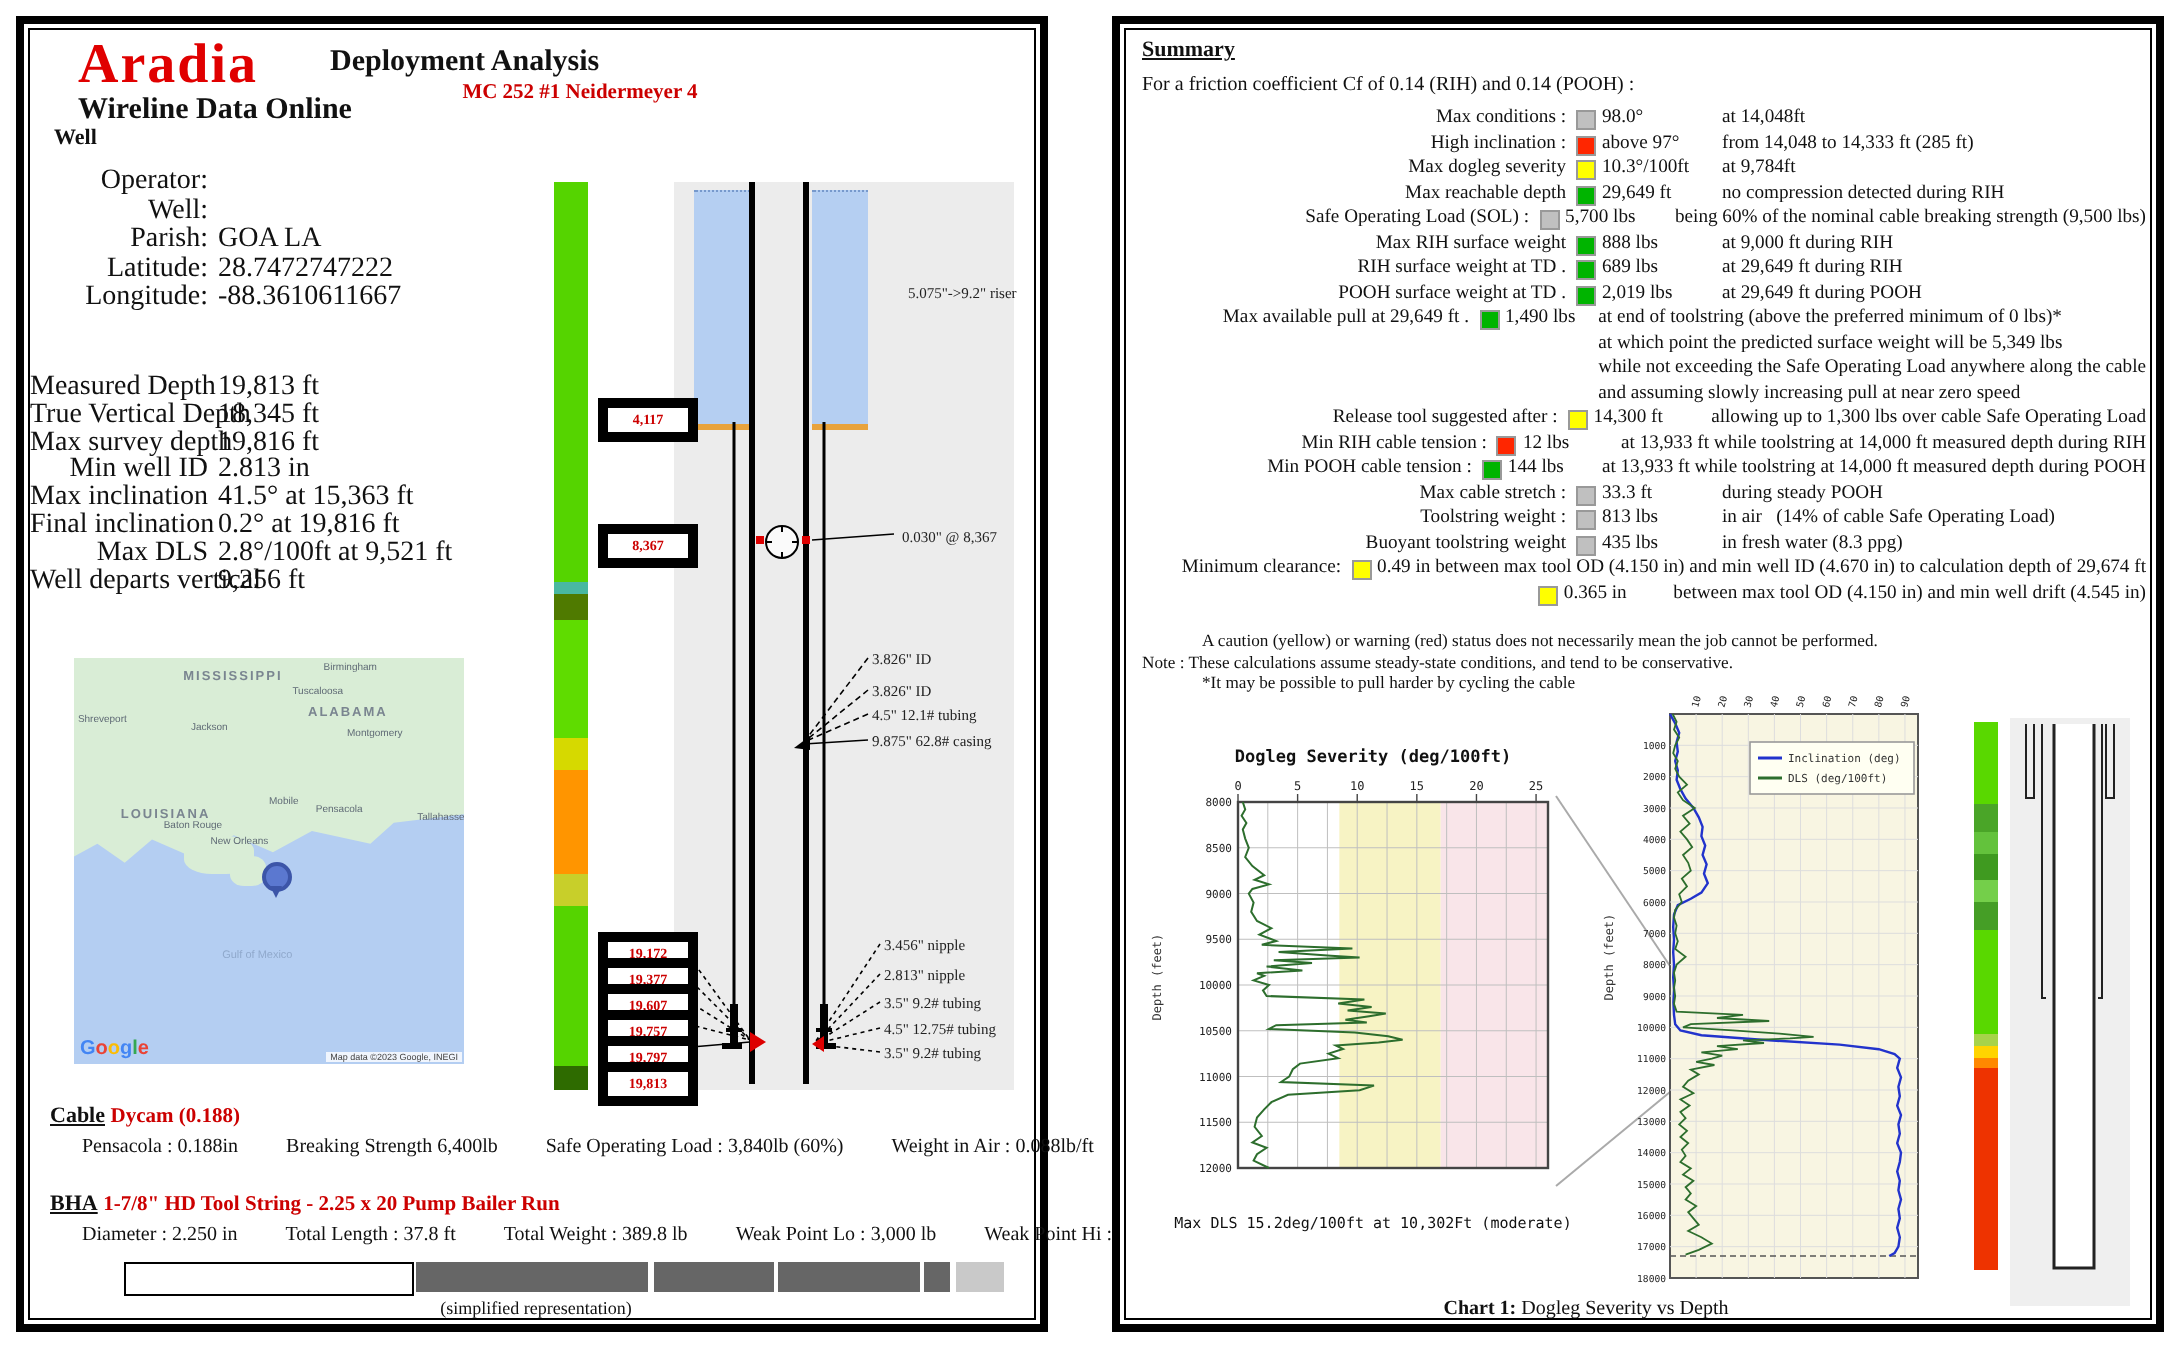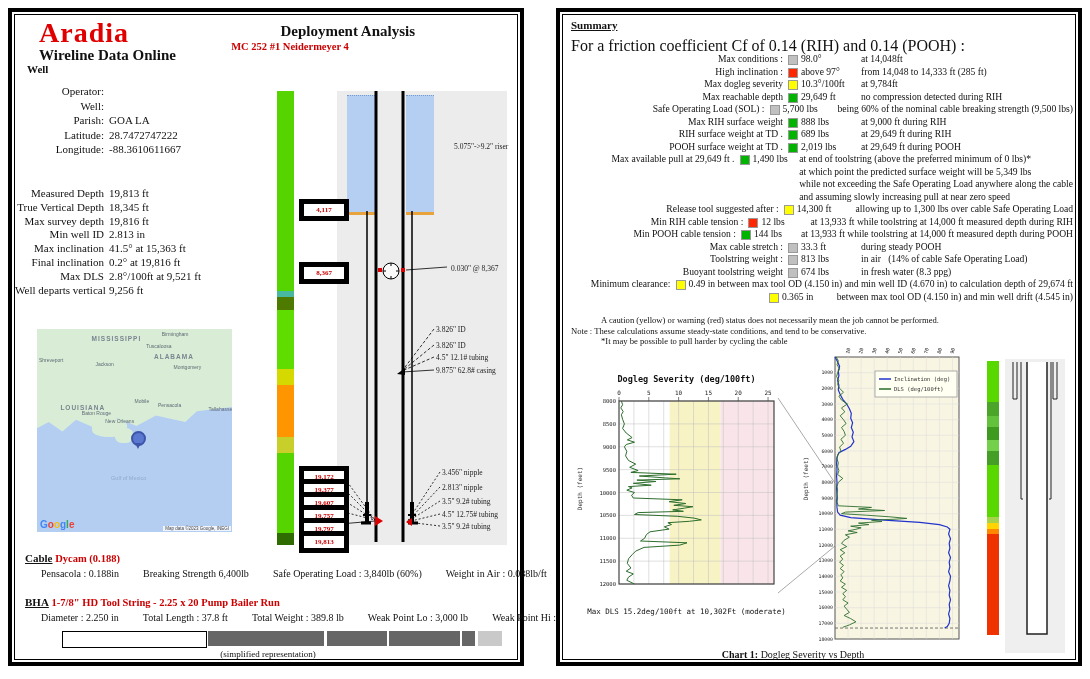--- a/index.html
+++ b/index.html
@@ -2,25 +2,25 @@
 <html><head>
 <meta charset="utf-8">
 <style>
   html,body{margin:0;padding:0;background:#fff;}
   .page{position:relative;width:1090px;height:679px;background:#fff;font-family:"Liberation Serif",serif;color:#111;overflow:hidden;}
   .panel{position:absolute;background:#fff;border:4px solid #000;}
   .inner{position:absolute;inset:2px;border:1px solid #000;}
   .abs{position:absolute;}
   .logo-title{font-family:"Liberation Serif",serif;font-weight:bold;color:#e00000;font-size:28px;letter-spacing:1px;line-height:28px;}
   .logo-sub{font-weight:bold;font-size:15px;margin-top:0px;}
-  .doc-title{font-weight:bold;font-size:15px;text-align:right;}
+  .doc-title{font-weight:bold;font-size:15px;text-align:left;}
   .doc-sub{font-weight:bold;font-size:10.5px;color:#cc0000;text-align:center;margin-top:1px;}
   .sec-h{font-weight:bold;font-size:11px;}
   .u{text-decoration:underline;}
-  .info-row{display:flex;font-size:11px;font-family:Liberation Serif, serif;}
+  .info-row{display:flex;font-size:14px;font-family:Liberation Serif, serif;}
   #well-info .info-row{line-height:14.5px;}
   #well-stats .info-row{line-height:13.8px;}
   .ilbl{width:89px;text-align:right;white-space:nowrap;}
   .ival{padding-left:5px;white-space:nowrap;}
   
   .map{background:#b4cef2;overflow:hidden;}
   .land{position:absolute;left:0;top:0;width:100%;height:52%;background:#d9edd6;
         clip-path:polygon(0 0,100% 0,100% 74%,82% 78%,76% 88%,61% 82%,51% 92%,41% 84%,30% 94%,20% 86%,13% 97%,6% 88%,0 94%);}
   .delta{position:absolute;background:#d9edd6;border-radius:40%;}
   .mlab{position:absolute;font-family:"Liberation Sans",sans-serif;white-space:nowrap;}
@@ -265,21 +265,21 @@
       </div>
       <div class="abs tcap" style="left:0;top:634px;width:506px;">(simplified representation)</div>
 
     </div>
   </div>
 
   <div class="panel" style="left:556px;top:8px;width:518px;height:650px;">
     <div class="inner">
 
       <div class="abs sec-h u" style="left:8px;top:4px;">Summary</div>
-      <div class="abs" style="left:8px;top:22px;font-size:16px;">For a friction coefficient Cf of 0.14 (RIH) and 0.14 (POOH) :</div>
+      <div class="abs" style="left:8px;top:22px;font-size:10px;">For a friction coefficient Cf of 0.14 (RIH) and 0.14 (POOH) :</div>
 
       <div class="abs" id="summary-rows" style="left:2px;top:38px;width:508px;">
           <div class="srow">
             <span class="slbl">Max conditions :</span>
             <span class="sq" style="background: rgb(192, 192, 192);"></span>
             <span class="sval">98.0°</span>
             <span class="sdesc">
               <div>at 14,048ft</div>
             </span>
           </div>
@@ -386,21 +386,21 @@
             <span class="slbl">Toolstring weight :</span>
             <span class="sq" style="background: rgb(192, 192, 192);"></span>
             <span class="sval">813 lbs</span>
             <span class="sdesc">
               <div>in air&nbsp;&nbsp;&nbsp;(14% of cable Safe Operating Load)</div>
             </span>
           </div>
           <div class="srow">
             <span class="slbl">Buoyant toolstring weight</span>
             <span class="sq" style="background: rgb(192, 192, 192);"></span>
-            <span class="sval">674 lbs</span>
+            <span class="sval">435 lbs</span>
             <span class="sdesc">
               <div>in fresh water (8.3 ppg)</div>
             </span>
           </div>
           <div class="srow">
             <span class="slbl">Minimum clearance:</span>
             <span class="sq" style="background: rgb(255, 255, 0);"></span>
             <span class="sval">0.49 in</span>
             <span class="sdesc">
               <div>between max tool OD (4.150 in) and min well ID (4.670 in) to calculation depth of 29,674 ft</div>

